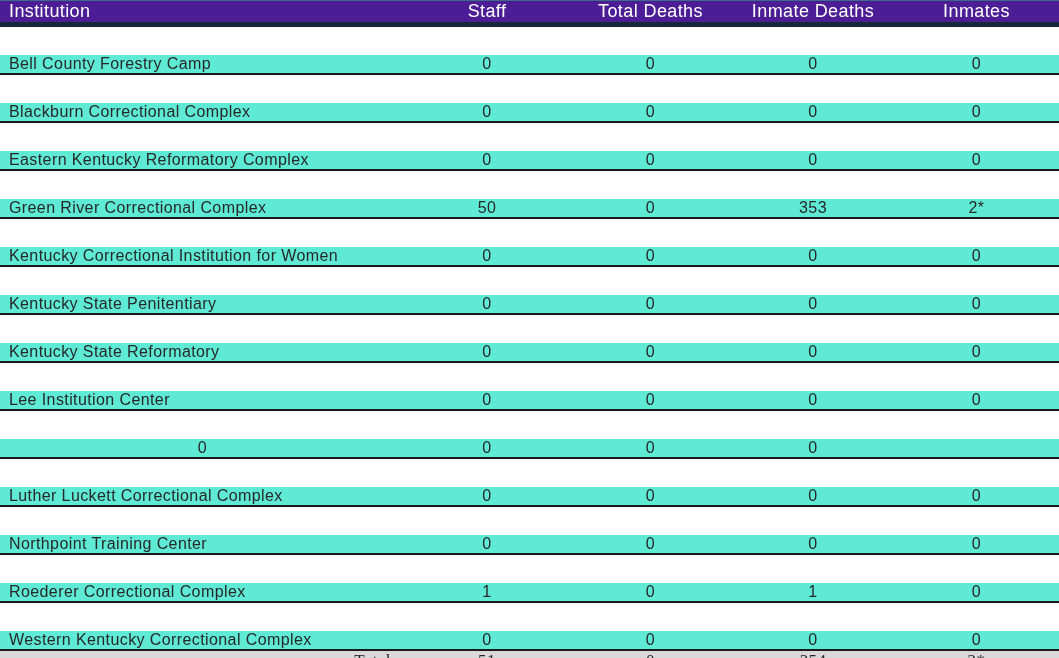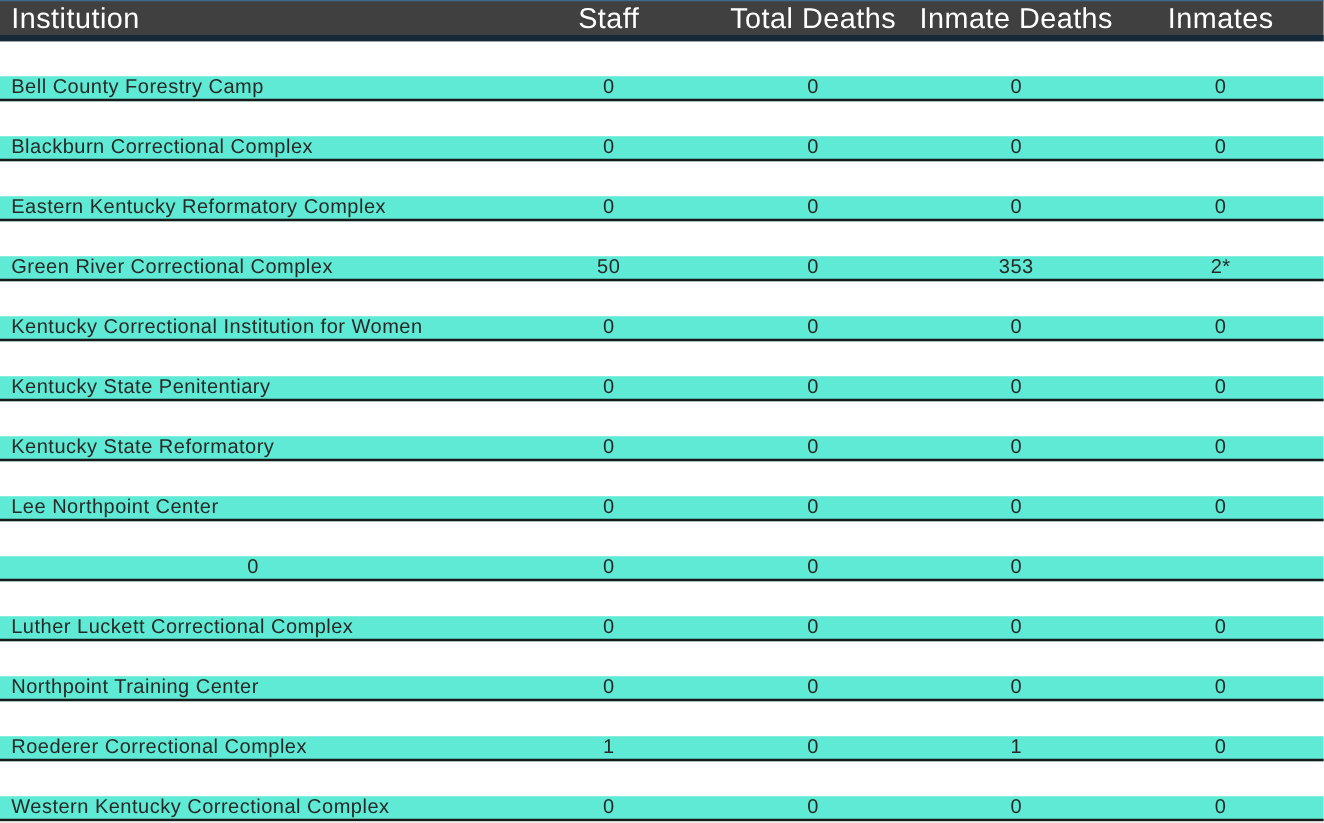--- a/index.html
+++ b/index.html
@@ -19,23 +19,23 @@
   .row > :nth-child(3) { width: 163px; }
   .row > :nth-child(4) { width: 162px; }
   .row > :nth-child(5) { width: 165px; }
 
   .cell { overflow: hidden; white-space: nowrap; }
   .ci { text-align: left; padding-left: 9px; }
   .cn { text-align: center; }
 
   .header-row {
     height: 55px;
-    background: #404040;
+    background: #4c1d95;
     color: #ffffff;
-    font-size: 23px;
+    font-size: 18px;
     border-top: 1px solid #3E688C;
     border-bottom: 5px solid #16293B;
   }
 
   .body-row {
     height: 43px;
     background: #5eead4;
     font-size: 16px;
     border-bottom: 2px solid #1A1A1A;
     margin-top: 28px;
@@ -113,21 +113,21 @@
 
   <div class="row body-row">
     <div class="cell ci">Kentucky State Reformatory</div>
     <div class="cell cn">0</div>
     <div class="cell cn">0</div>
     <div class="cell cn">0</div>
     <div class="cell cn">0</div>
   </div>
 
   <div class="row body-row">
-    <div class="cell ci">Lee Northpoint Center</div>
+    <div class="cell ci">Lee Institution Center</div>
     <div class="cell cn">0</div>
     <div class="cell cn">0</div>
     <div class="cell cn">0</div>
     <div class="cell cn">0</div>
   </div>
 
   <div class="row body-row">
     <div class="cell cn">0</div>
     <div class="cell cn">0</div>
     <div class="cell cn">0</div>

